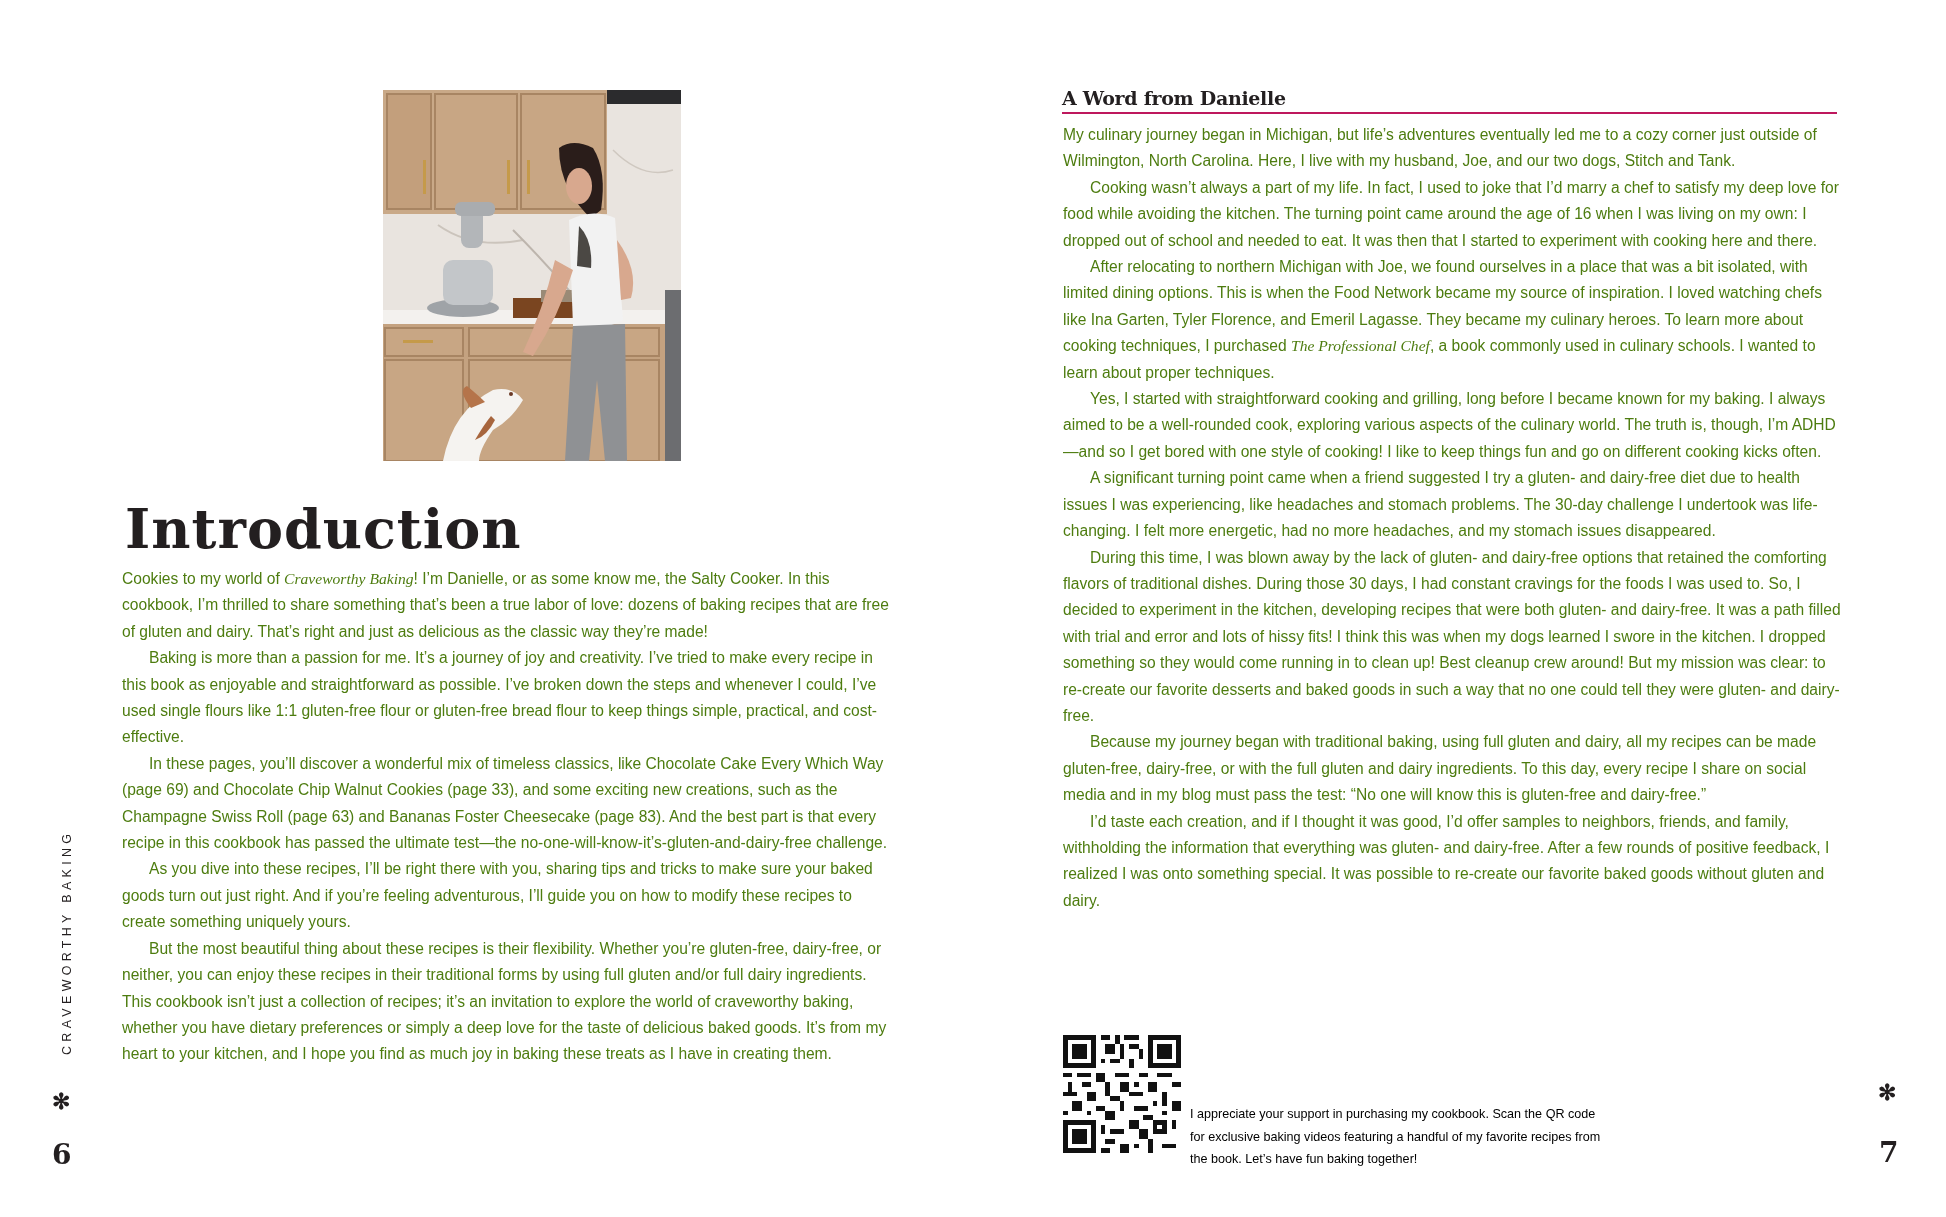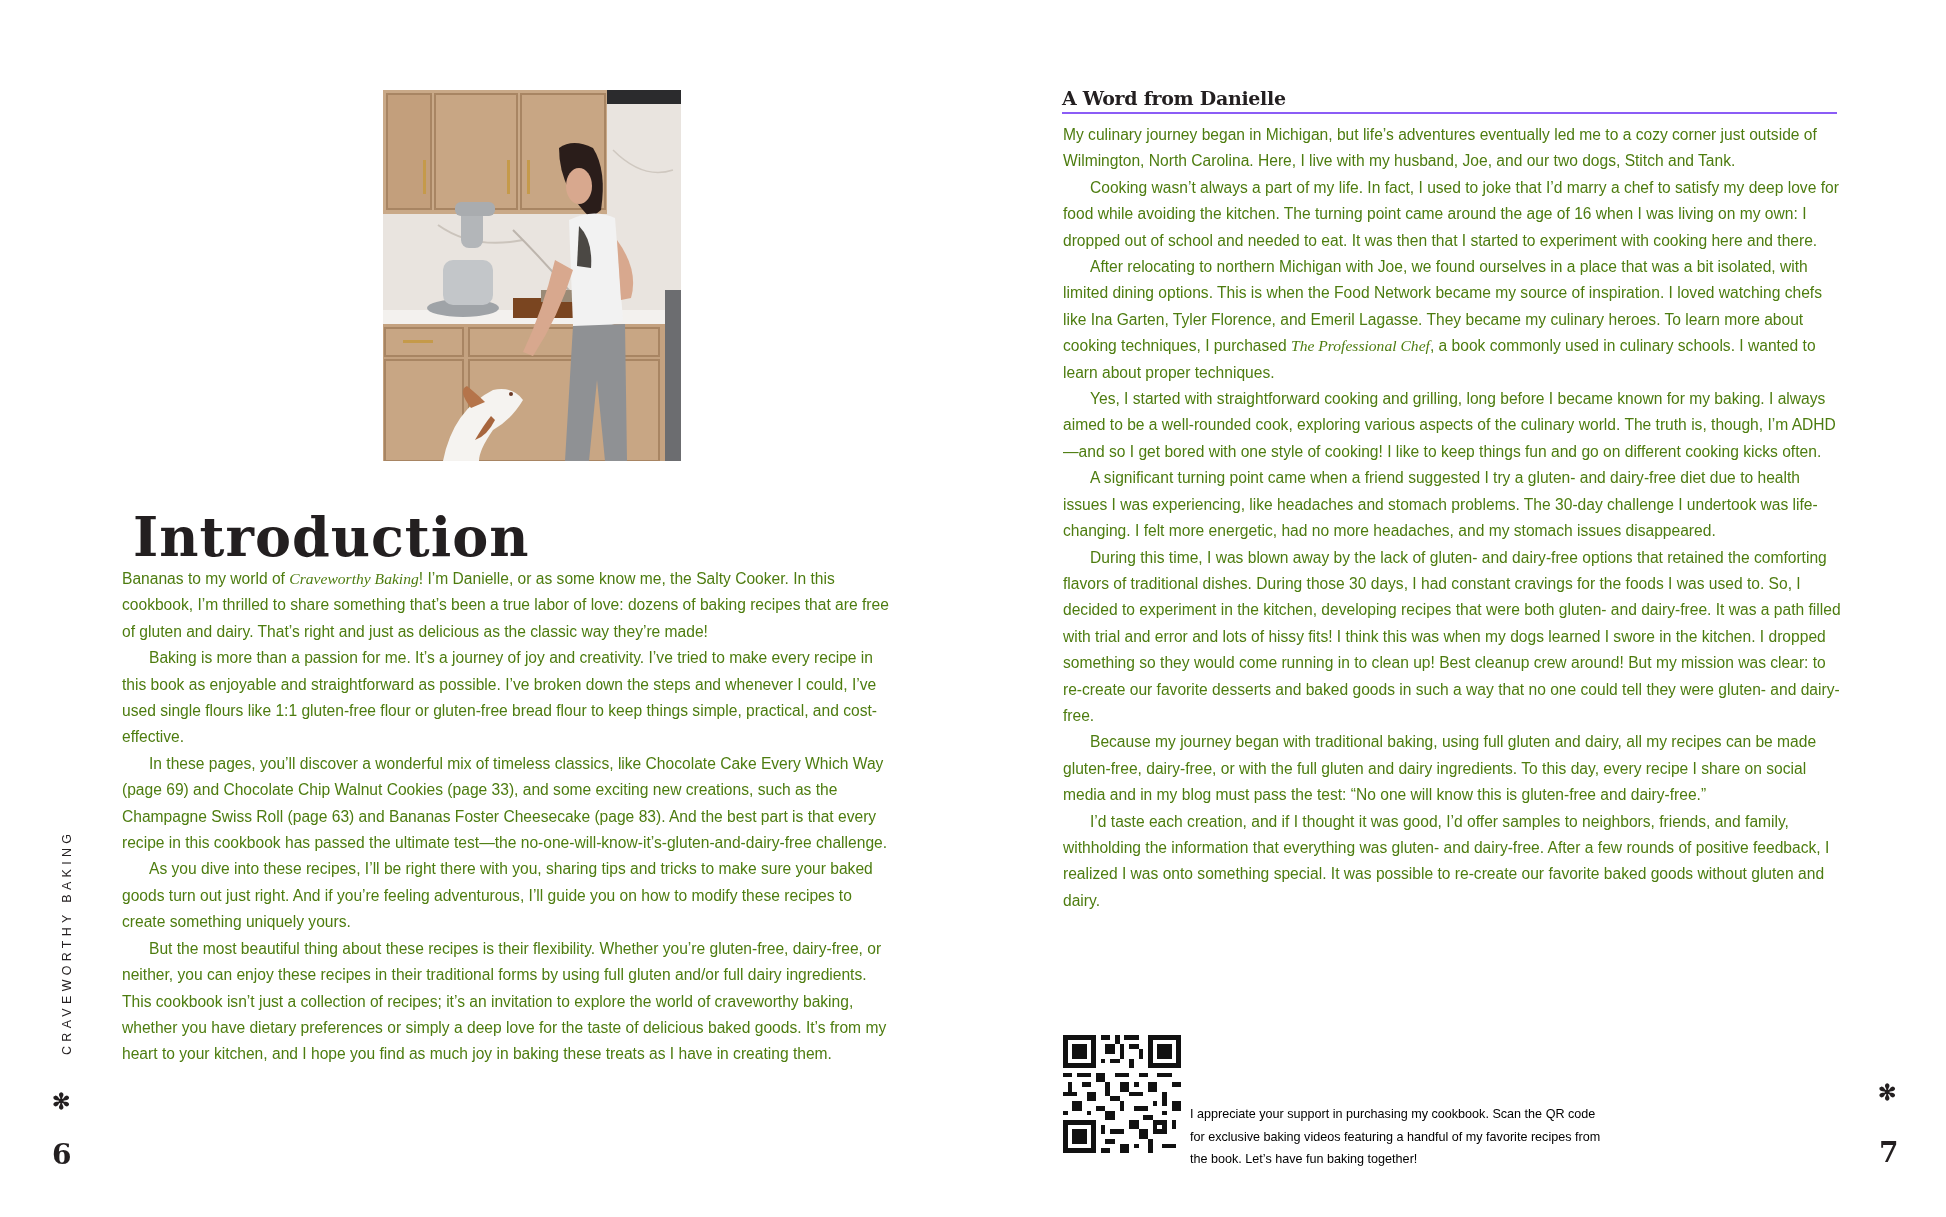--- a/index.html
+++ b/index.html
@@ -37,21 +37,21 @@
       overflow: hidden;
       background: #cdb69a;
     }
     .photo svg { display: block; width: 100%; height: 100%; }
 
     
     .intro-title {
       position: absolute;
       left: 121px;
       top: 490px;
-      margin: 12px;
+      margin: 4px;
       font-family: "DejaVu Serif", "Liberation Serif", serif;
       font-weight: bold;
       font-size: 54px;
       line-height: 70px;
       letter-spacing: 1px;
       color: #231f20;
     }
 
     .body-text {
       font-size: 15.6px;
@@ -104,21 +104,21 @@
     }
 
     
     .section-heading {
       position: absolute;
       left: 89px;
       top: 86px;
       width: 775px;
       margin: 0;
       padding-bottom: 2px;
-      border-bottom: 2px solid #8b5cf6;
+      border-bottom: 2px solid #be185d;
       font-family: "DejaVu Serif", "Liberation Serif", serif;
       font-weight: bold;
       font-size: 19px;
       line-height: 24px;
       letter-spacing: -0.3px;
       color: #231f20;
     }
     .right-body {
       position: absolute;
       left: 90px;
@@ -209,21 +209,21 @@
         <path d="M60 371 Q70 320 110 300 Q130 296 140 310 Q128 330 110 340 Q96 360 96 371 Z" fill="#f5f3f0"></path>
         <path d="M88 318 Q74 300 84 296 Q96 306 102 312 Z" fill="#b5744a"></path>
         <path d="M112 330 Q104 346 92 350 Q100 336 108 326 Z" fill="#a7653d"></path>
         <circle cx="128" cy="304" r="2" fill="#6b3a26"></circle>
       </svg>
     </div>
 
     <h1 class="intro-title">Introduction</h1>
 
     <div class="body-text left-body">
-      <p class="first"><span>Bananas to my world of </span><em>Craveworthy Baking</em><span>! I’m Danielle, or as some know me, the Salty Cooker. In this cookbook, I’m thrilled to share something that’s been a true labor of love: dozens of baking recipes that are free of gluten and dairy. That’s right and just as delicious as the classic way they’re made!</span></p>
+      <p class="first"><span>Cookies to my world of </span><em>Craveworthy Baking</em><span>! I’m Danielle, or as some know me, the Salty Cooker. In this cookbook, I’m thrilled to share something that’s been a true labor of love: dozens of baking recipes that are free of gluten and dairy. That’s right and just as delicious as the classic way they’re made!</span></p>
       <p><span>Baking is more than a passion for me. It’s a journey of joy and creativity. I’ve tried to make every recipe in this book as enjoyable and straightforward as possible. I’ve broken down the steps and whenever I could, I’ve used single flours like 1:1 gluten-free flour or gluten-free bread flour to keep things simple, practical, and cost-effective.</span></p>
       <p><span>In these pages, you’ll discover a wonderful mix of timeless classics, like Chocolate Cake Every Which Way (page 69) and Chocolate Chip Walnut Cookies (page 33), and some exciting new creations, such as the Champagne Swiss Roll (page 63) and Bananas Foster Cheesecake (page 83). And the best part is that every recipe in this cookbook has passed the ultimate test—the no-one-will-know-it’s-gluten-and-dairy-free challenge.</span></p>
       <p><span>As you dive into these recipes, I’ll be right there with you, sharing tips and tricks to make sure your baked goods turn out just right. And if you’re feeling adventurous, I’ll guide you on how to modify these recipes to create something uniquely yours.</span></p>
       <p><span>But the most beautiful thing about these recipes is their flexibility. Whether you’re gluten-free, dairy-free, or neither, you can enjoy these recipes in their traditional forms by using full gluten and/or full dairy ingredients. This cookbook isn’t just a collection of recipes; it’s an invitation to explore the world of craveworthy baking, whether you have dietary preferences or simply a deep love for the taste of delicious baked goods. It’s from my heart to your kitchen, and I hope you find as much joy in baking these treats as I have in creating them.</span></p>
     </div>
 
     <div class="running-head">CRAVEWORTHY BAKING</div>
     <div class="asterisk" style="left:52px; top:1090px;">✻</div>
     <div class="folio" style="left:52px; top:1140px;">6</div>
   </section>

